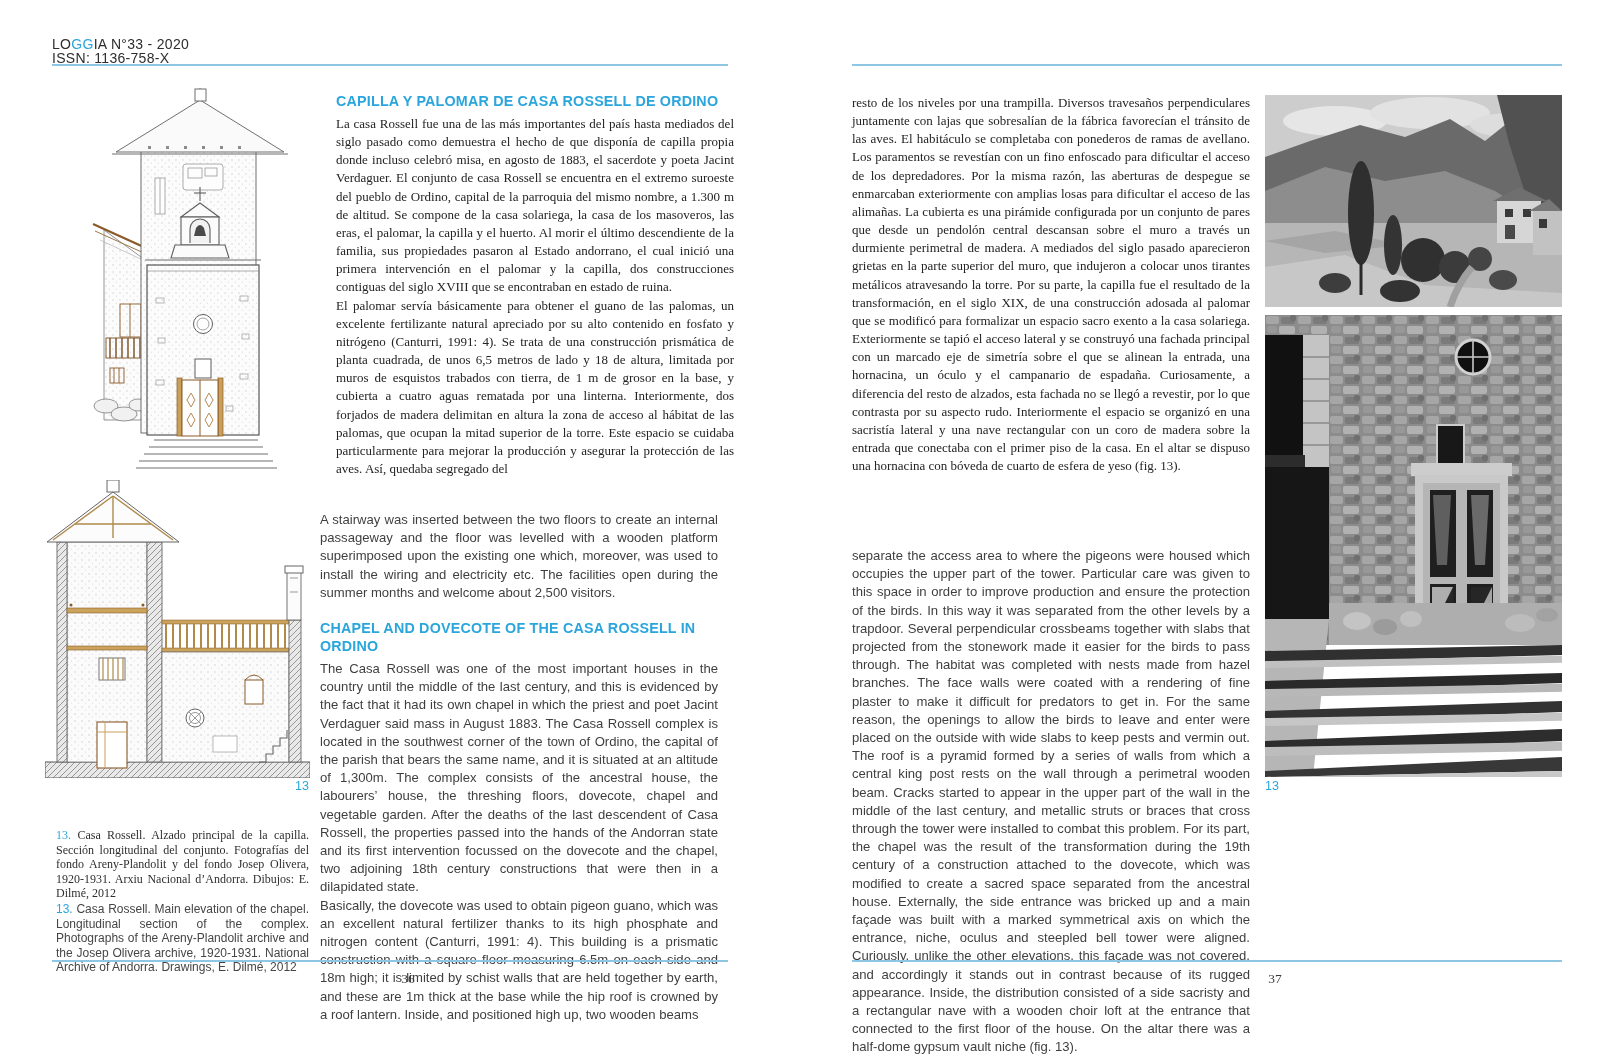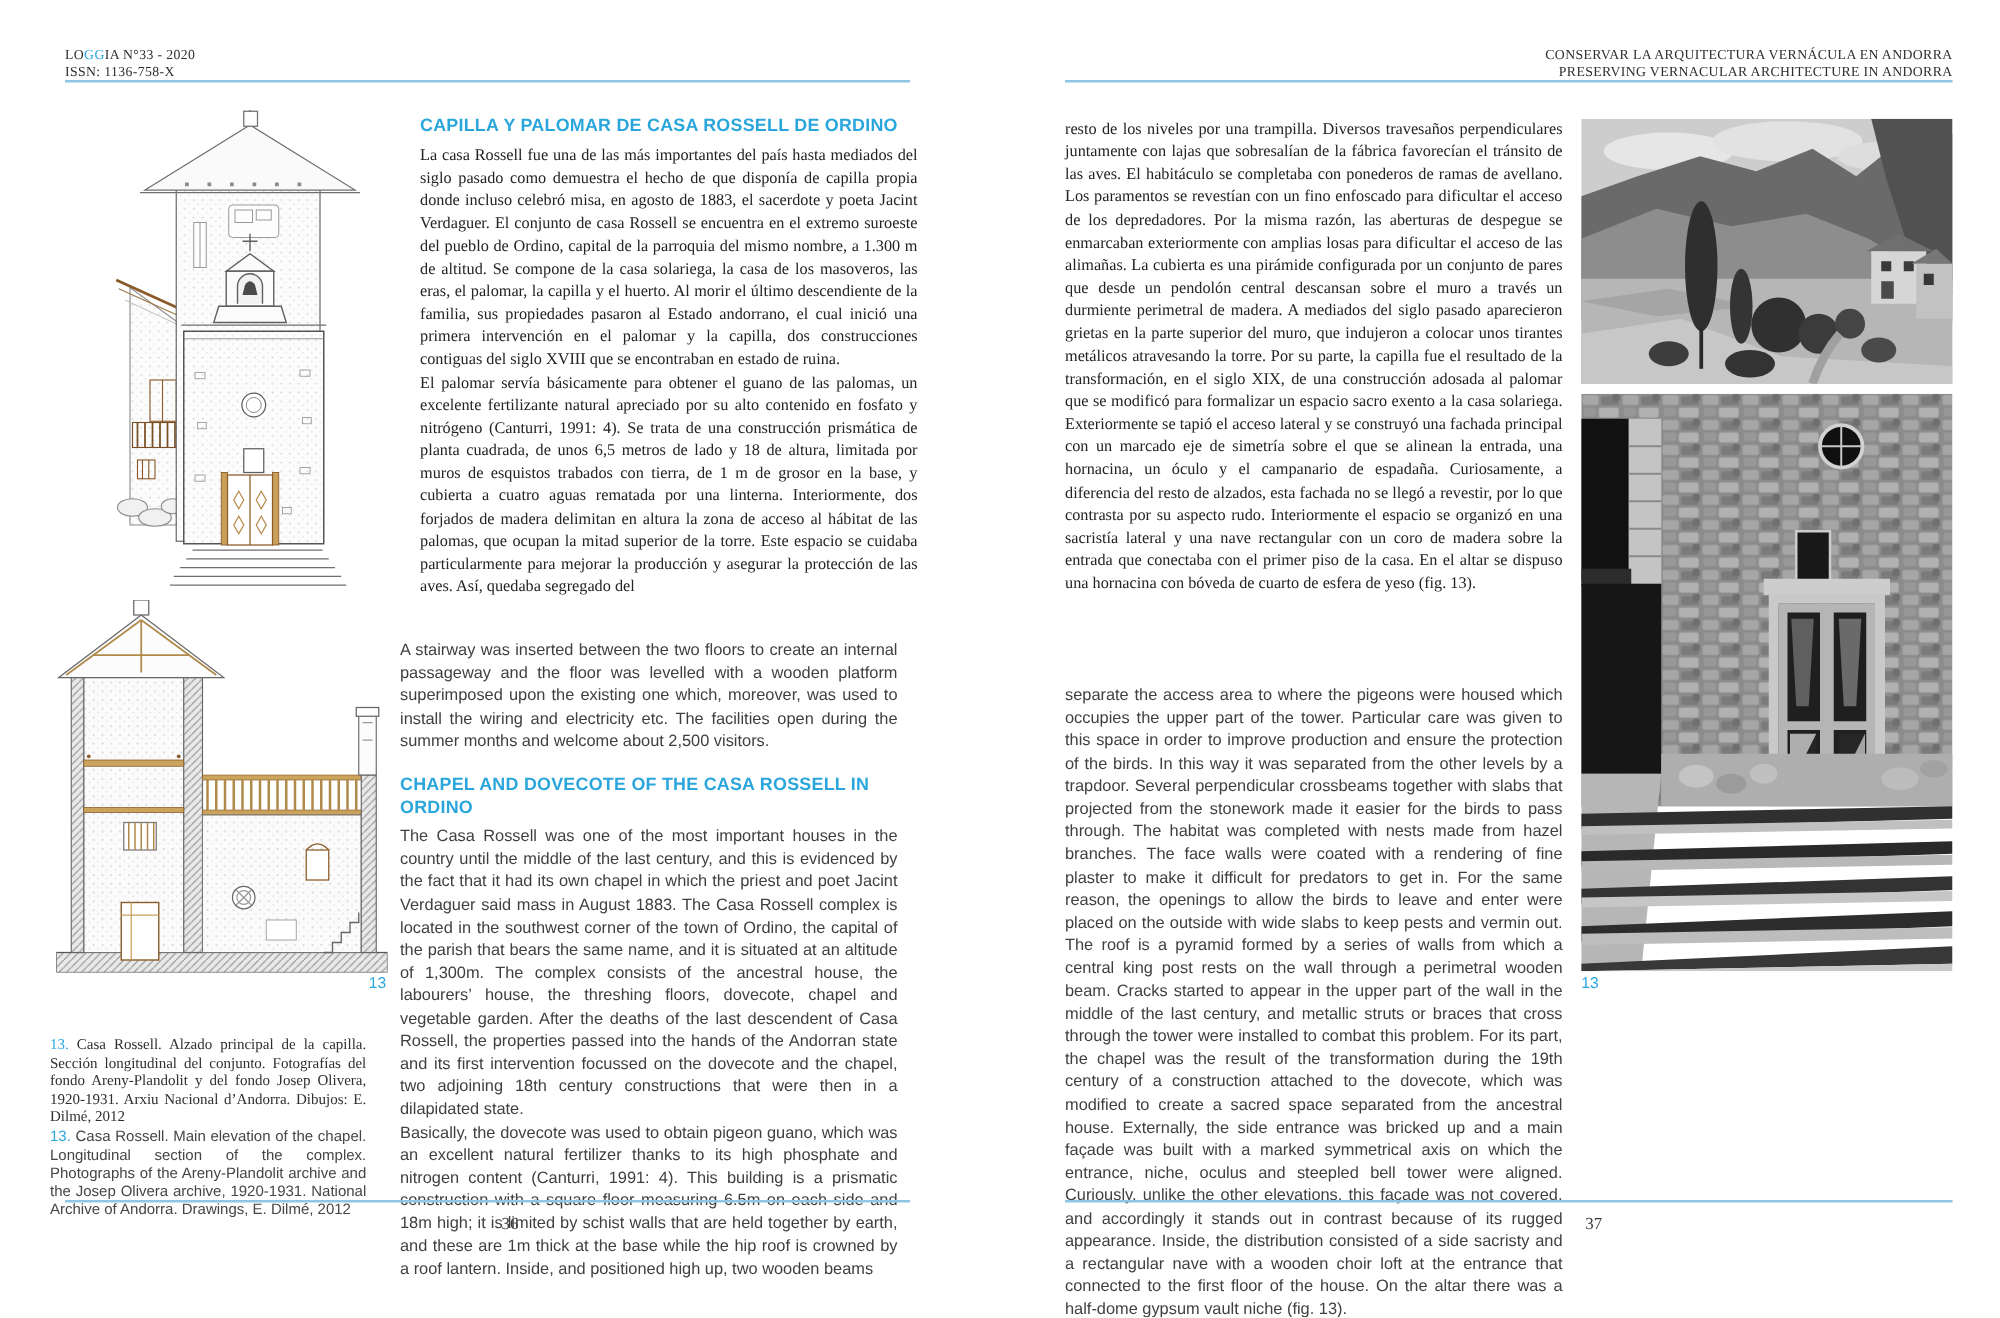--- a/index.html
+++ b/index.html
@@ -6,21 +6,21 @@
     --accent:#2ba6dc;
     --rule:#8fc6e4;
     --ink:#232323;
     --ink-sans:#3f3f3f;
   }
   html,body{margin:0;padding:0;background:#ffffff;}
   .canvas{position:relative;width:1600px;height:1054px;background:#ffffff;overflow:hidden;}
   .abs{position:absolute;}
 
   
-  .hdr{font-family:Liberation Serif, serif;font-size:11px;line-height:13.5px;color:#2e2e2e;letter-spacing:.3px;}
+  .hdr{font-family:Liberation Sans, sans-serif;font-size:14px;line-height:13.5px;color:#2e2e2e;letter-spacing:.3px;}
   .hdr-right{text-align:right;}
   .rule{position:absolute;height:2px;background:var(--rule);}
 
   
   .es-col p{margin:0;font-family:"Liberation Serif",serif;font-size:13px;line-height:18.15px;text-align:justify;color:var(--ink);}
   .en-col p{margin:0;font-family:"Liberation Sans",sans-serif;font-size:13.1px;line-height:18.2px;text-align:justify;color:var(--ink-sans);}
   .sec-title{margin:0 0 5px 0;font-family:"Liberation Sans",sans-serif;font-weight:bold;font-size:14.3px;line-height:18px;color:var(--accent);letter-spacing:.2px;}
   .en-col .sec-title{margin-top:17px;}
 
   
@@ -38,24 +38,20 @@
 <body>
 
 <div class="canvas">
 
   <div class="abs hdr" style="left:52px;top:38px;">
     <div><span>LO</span><span style="color:var(--accent)">GG</span><span>IA  N°33 - 2020</span></div>
     <div>ISSN: 1136-758-X</div>
   </div>
   <div class="rule" style="left:52px;top:64px;width:676px;"></div>
 
-  <div class="abs hdr hdr-right" style="left:1000px;top:38px;width:562px;">
-    <div>CONSERVAR LA ARQUITECTURA VERNÁCULA EN ANDORRA</div>
-    <div>PRESERVING VERNACULAR ARCHITECTURE IN ANDORRA</div>
-  </div>
   <div class="rule" style="left:852px;top:64px;width:710px;"></div>
 
   <div class="abs" style="left:48px;top:88px;width:262px;height:387px;">
     <svg viewBox="0 0 262 387" width="262" height="387">
       <defs>
         <pattern id="e-stip" width="7" height="7" patternUnits="userSpaceOnUse">
           <rect width="7" height="7" fill="#fcfcfc"></rect>
           <circle cx="2" cy="2" r="0.7" fill="#cdcdcd"></circle>
           <circle cx="5.4" cy="5.2" r="0.6" fill="#dedede"></circle>
         </pattern>
@@ -246,21 +242,21 @@
       <path d="M200,200 q9,-10 18,0" fill="none" stroke="#8a5a28"></path>
 
       <rect x="168" y="256" width="24" height="16" fill="#fff" stroke="#9a9a9a" stroke-width="0.7"></rect>
 
       <path d="M214,282 h7 v-8 h7 v-8 h7 v-8 h7 v-8" fill="none" stroke="#666" stroke-width="1.1"></path>
     </svg>
   </div>
 
   <div class="abs figlabel" style="left:283px;top:779px;width:26px;text-align:right;">13</div>
 
-  <div class="abs" style="left:40px;top:828px;width:253px;">
+  <div class="abs" style="left:56px;top:828px;width:253px;">
     <div class="caption cap-es"><span class="num">13.</span><span> Casa Rossell. Alzado principal de la capilla. Sección longitudinal del conjunto. Fotografías del fondo Areny-Plandolit y del fondo Josep Olivera, 1920-1931. Arxiu Nacional d’Andorra. Dibujos: E. Dilmé, 2012</span></div>
     <div class="caption cap-en"><span class="num">13.</span><span> Casa Rossell. Main elevation of the chapel. Longitudinal section of the complex. Photographs of the Areny-Plandolit archive and the Josep Olivera archive, 1920-1931. National Archive of Andorra. Drawings, E. Dilmé, 2012</span></div>
   </div>
 
   <div class="abs es-col" style="left:336px;top:92px;width:398px;">
     <h3 class="sec-title">CAPILLA Y PALOMAR DE CASA ROSSELL DE ORDINO</h3>
     <p>La casa Rossell fue una de las más importantes del país hasta mediados del siglo pasado como demuestra el hecho de que disponía de capilla propia donde incluso celebró misa, en agosto de 1883, el sacerdote y poeta Jacint Verdaguer. El conjunto de casa Rossell se encuentra en el extremo suroeste del pueblo de Ordino, capital de la parroquia del mismo nombre, a 1.300 m de altitud. Se compone de la casa solariega, la casa de los masoveros, las eras, el palomar, la capilla y el huerto. Al morir el último descendiente de la familia, sus propiedades pasaron al Estado andorrano, el cual inició una primera intervención en el palomar y la capilla, dos construcciones contiguas del siglo XVIII que se encontraban en estado de ruina.</p>
     <p>El palomar servía básicamente para obtener el guano de las palomas, un excelente fertilizante natural apreciado por su alto contenido en fosfato y nitrógeno (Canturri, 1991: 4). Se trata de una construcción prismática de planta cuadrada, de unos 6,5 metros de lado y 18 de altura, limitada por muros de esquistos trabados con tierra, de 1 m de grosor en la base, y cubierta a cuatro aguas rematada por una linterna. Interiormente, dos forjados de madera delimitan en altura la zona de acceso al hábitat de las palomas, que ocupan la mitad superior de la torre. Este espacio se cuidaba particularmente para mejorar la producción y asegurar la protección de las aves. Así, quedaba segregado del</p>
   </div>
 

